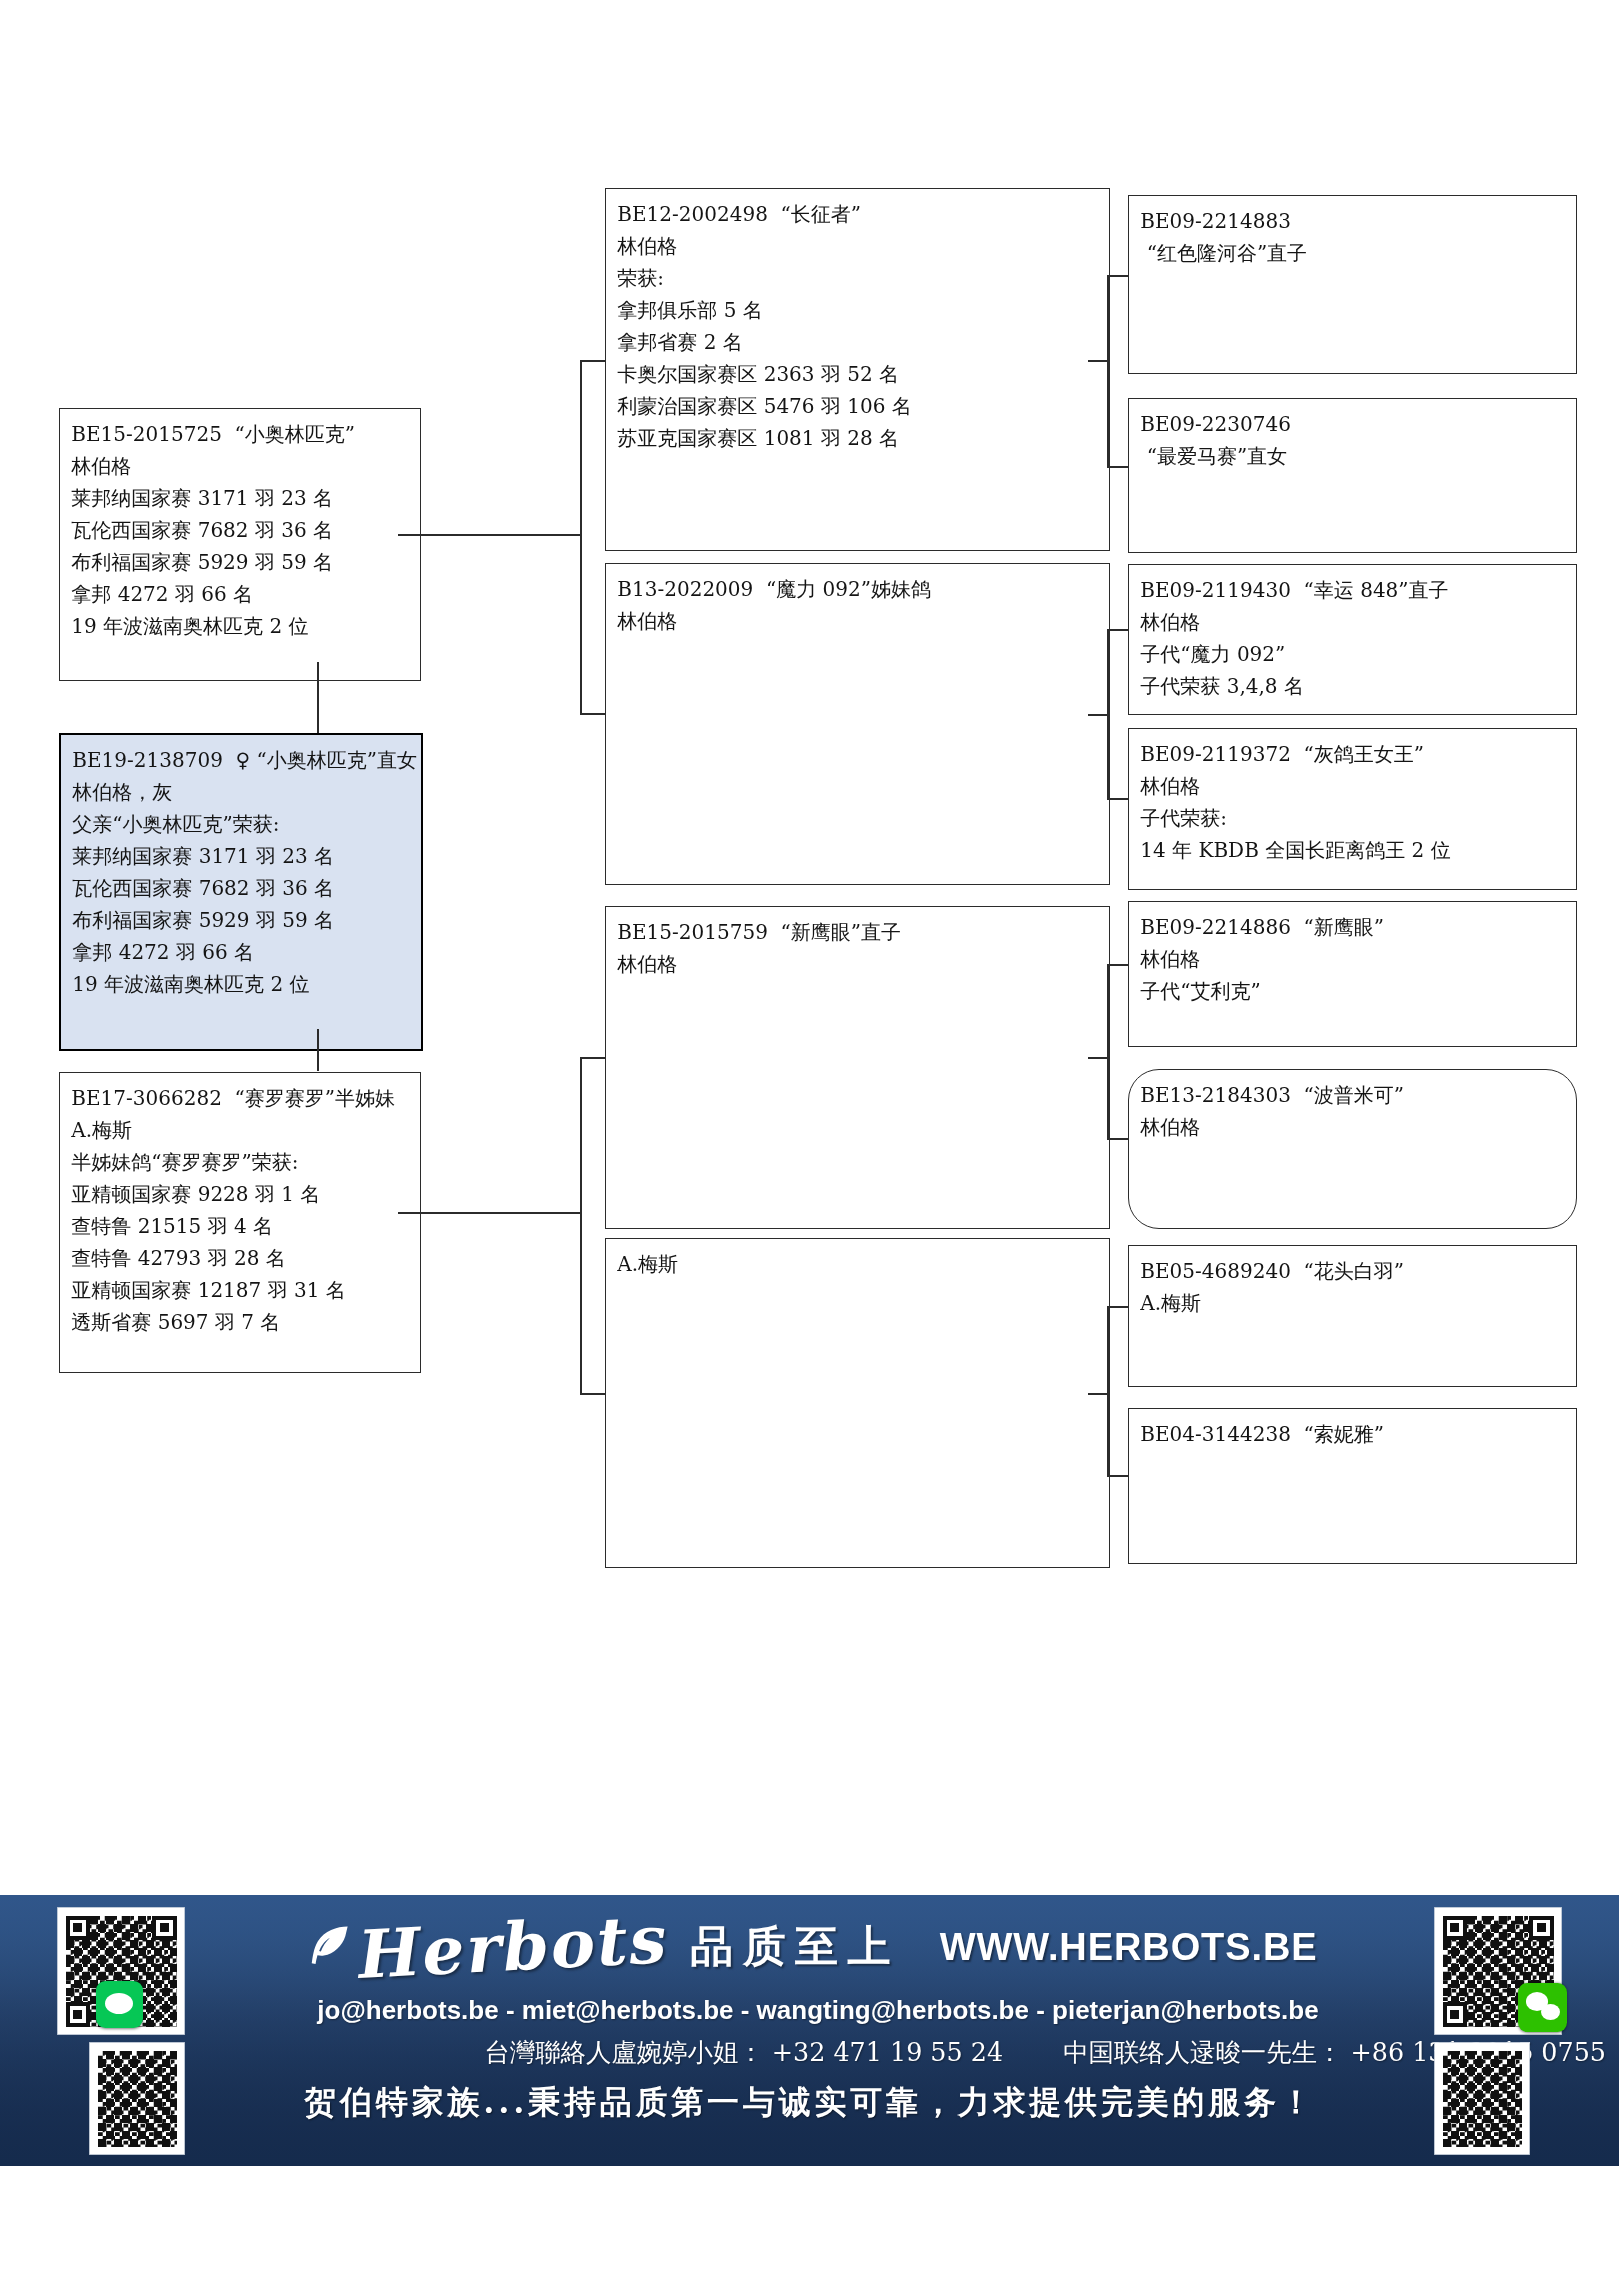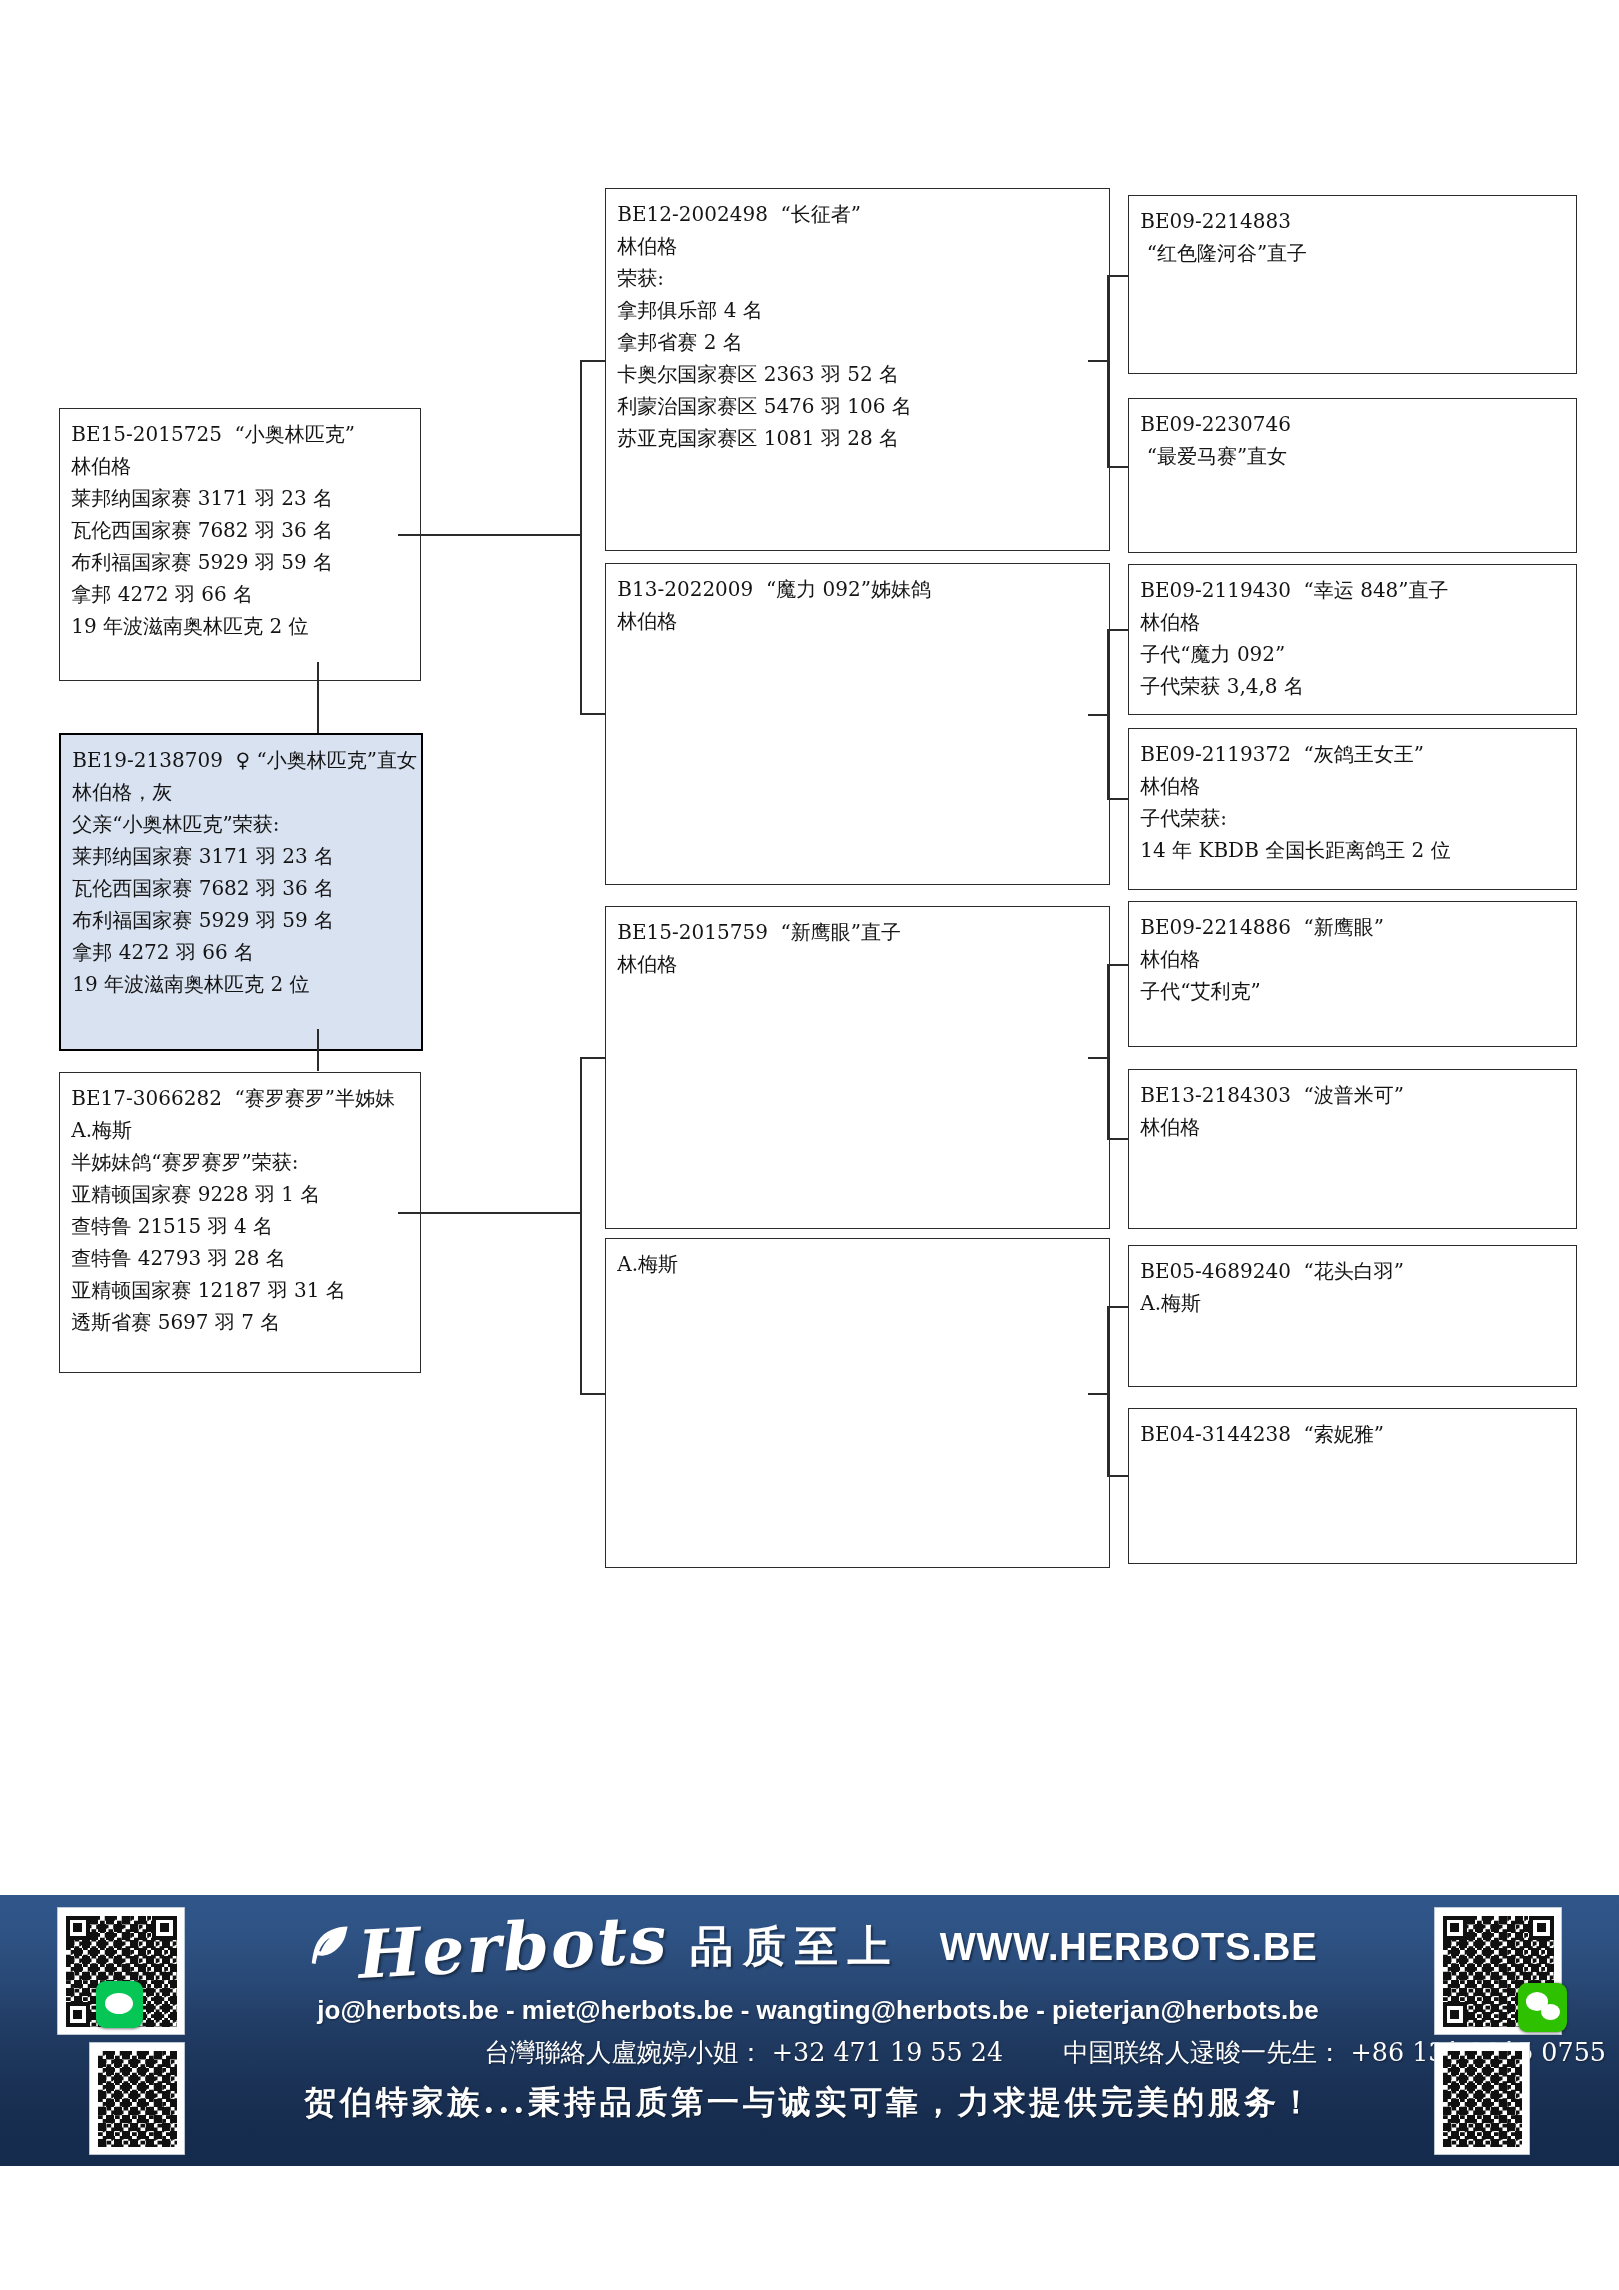--- a/index.html
+++ b/index.html
@@ -72,21 +72,21 @@
         <div class="bl">查特鲁 21515 羽 4 名</div>
         <div class="bl">查特鲁 42793 羽 28 名</div>
         <div class="bl">亚精顿国家赛 12187 羽 31 名</div>
         <div class="bl">透斯省赛 5697 羽 7 名</div>
       </div>
 
     <div class="box" style="left:605px;top:188px;width:482px;height:344px;">
         <div class="bl">BE12-2002498  “长征者”</div>
         <div class="bl">林伯格</div>
         <div class="bl">荣获:</div>
-        <div class="bl">拿邦俱乐部 4 名</div>
+        <div class="bl">拿邦俱乐部 5 名</div>
         <div class="bl">拿邦省赛 2 名</div>
         <div class="bl">卡奥尔国家赛区 2363 羽 52 名</div>
         <div class="bl">利蒙治国家赛区 5476 羽 106 名</div>
         <div class="bl">苏亚克国家赛区 1081 羽 28 名</div>
       </div>
 
     <div class="box" style="left:605px;top:563px;width:482px;height:303px;">
         <div class="bl">B13-2022009  “魔力 092”姊妹鸽</div>
         <div class="bl">林伯格</div>
       </div>
@@ -123,21 +123,21 @@
         <div class="bl">子代荣获:</div>
         <div class="bl">14 年 KBDB 全国长距离鸽王 2 位</div>
       </div>
 
     <div class="box" style="left:1128px;top:901px;width:426px;height:127px;">
         <div class="bl">BE09-2214886  “新鹰眼”</div>
         <div class="bl">林伯格</div>
         <div class="bl">子代“艾利克”</div>
       </div>
 
-    <div class="box" style="left:1128px;top:1069px;width:426px;height:141px;">
+    <div class="box" style="left:1128px;top:1069px;width:426px;height:141px;border-radius:31px;">
         <div class="bl">BE13-2184303  “波普米可”</div>
         <div class="bl">林伯格</div>
       </div>
 
     <div class="box" style="left:1128px;top:1245px;width:426px;height:123px;">
         <div class="bl">BE05-4689240  “花头白羽”</div>
         <div class="bl">A.梅斯</div>
       </div>
 
     <div class="box" style="left:1128px;top:1408px;width:426px;height:137px;">

